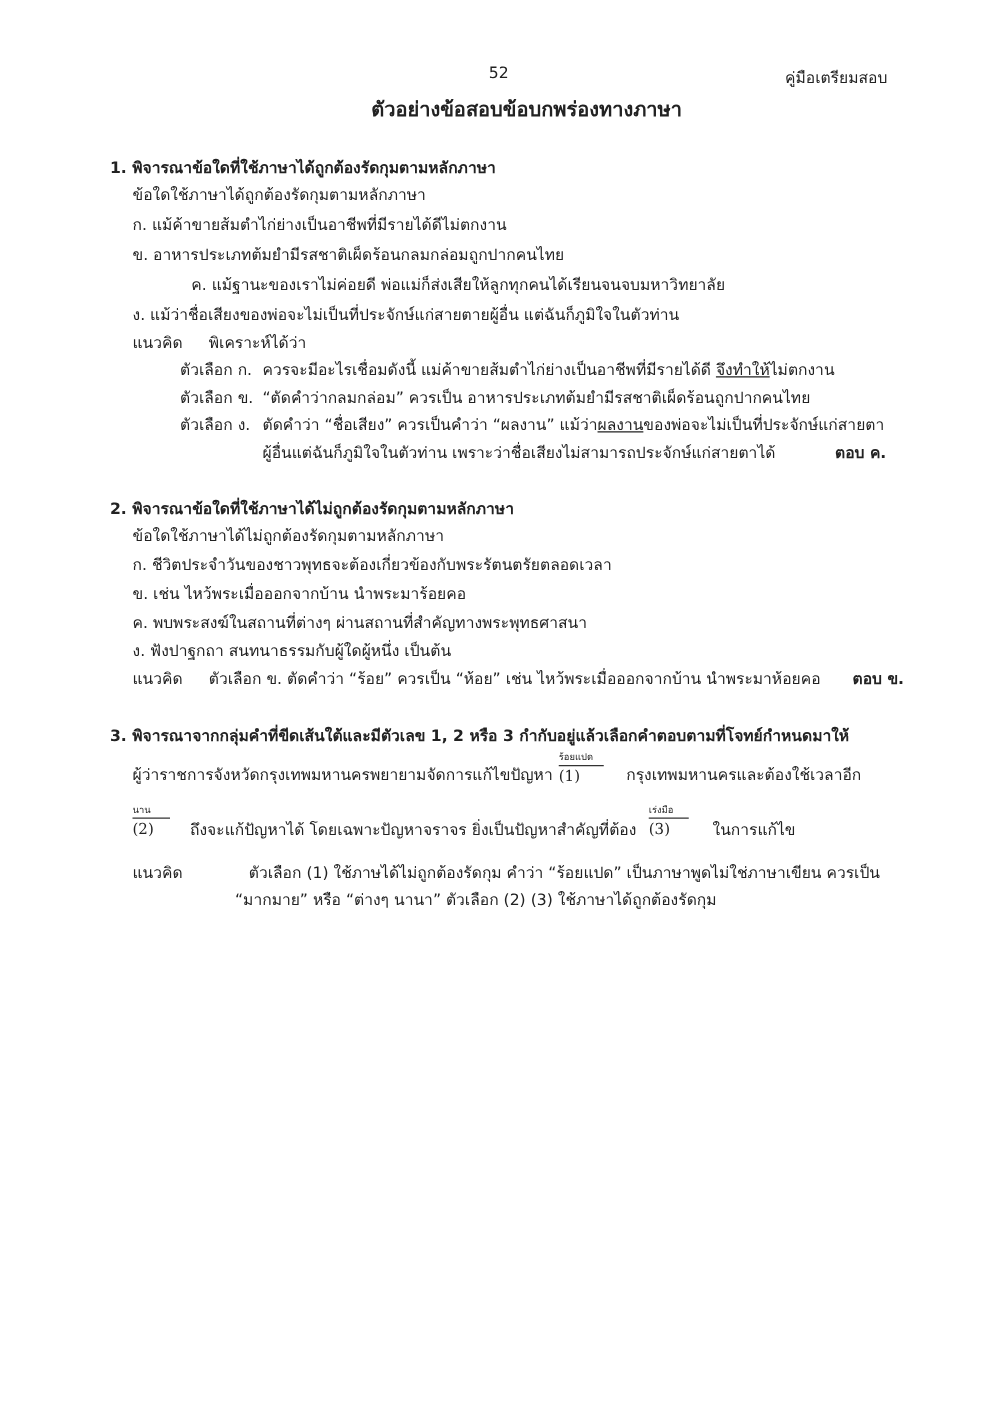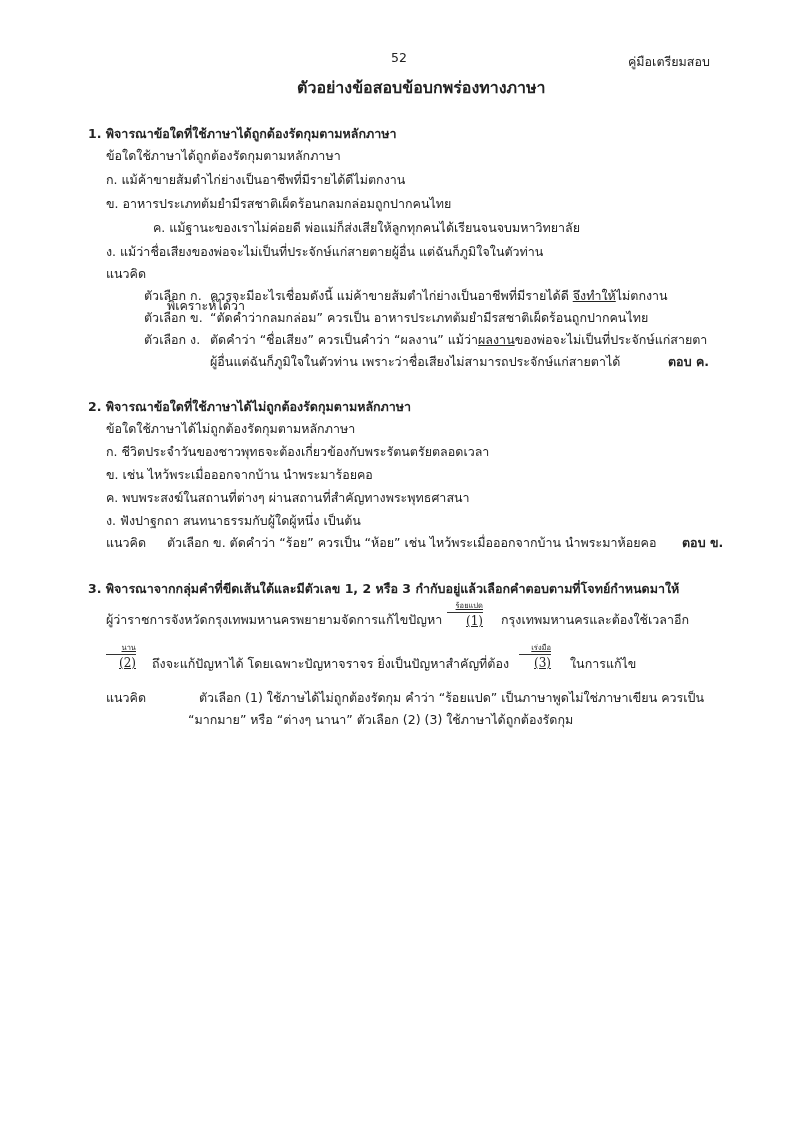--- a/index.html
+++ b/index.html
@@ -1,41 +1,41 @@
 <!DOCTYPE html>
 <html><head>
 <meta charset="utf-8">
 <style>
   html, body { margin:0; padding:0; background:#fff; }
   body { width:800px; height:1132px; position:relative; overflow:hidden;
          font-family:"DejaVu Sans", sans-serif; color:#222; font-size:12.5px; }
   .abs { position:absolute; white-space:nowrap; }
   .bold { font-weight:bold; }
   .u { text-decoration:underline;margin-top:48px; }
-  .frac { position:absolute; text-align:right;text-decoration:underline; }
+  .frac { position:absolute; text-align:left; }
   .frac .top { font-size:7.5px; display:block; line-height:9px; }
   .frac .line { display:block; border-top:1px solid #333; margin:2px 0 1px; }
   .frac .bot { font-family:"DejaVu Serif", serif; font-size:12px; display:block; line-height:14px; }
 </style>
 </head>
 <body>
 
 <div class="abs" style="left:391px;top:50px;">52</div>
 <div class="abs" style="left:628px;top:52px;">คู่มือเตรียมสอบ</div>
 <div class="abs bold" style="left:297px;top:75px;font-size:16px;">ตัวอย่างข้อสอบข้อบกพร่องทางภาษา</div>
 
 <div>
   <div class="abs bold" style="left:88px;top:124px;">1.  พิจารณาข้อใดที่ใช้ภาษาได้ถูกต้องรัดกุมตามหลักภาษา</div>
   <div class="abs" style="left:106px;top:146px;">ข้อใดใช้ภาษาได้ถูกต้องรัดกุมตามหลักภาษา</div>
   <div class="abs" style="left:106px;top:170px;">ก.  แม้ค้าขายส้มตำไก่ย่างเป็นอาชีพที่มีรายได้ดีไม่ตกงาน</div>
   <div class="abs" style="left:106px;top:194px;">ข.  อาหารประเภทต้มยำมีรสชาติเผ็ดร้อนกลมกล่อมถูกปากคนไทย</div>
   <div class="abs" style="left:118px;top:218px;margin-left:35px;">ค.  แม้ฐานะของเราไม่ค่อยดี พ่อแม่ก็ส่งเสียให้ลูกทุกคนได้เรียนจนจบมหาวิทยาลัย</div>
   <div class="abs" style="left:106px;top:242px;">ง.  แม้ว่าชื่อเสียงของพ่อจะไม่เป็นที่ประจักษ์แก่สายตายผู้อื่น  แต่ฉันก็ภูมิใจในตัวท่าน</div>
   <div class="abs" style="left:106px;top:264px;">แนวคิด</div>
-  <div class="abs" style="left:167px;top:264px;margin-top:32px;">พิเคราะห์ได้ว่า</div>
+  <div class="abs" style="left:167px;top:264px;">พิเคราะห์ได้ว่า</div>
 
   <div class="abs" style="left:144px;top:286px;">ตัวเลือก ก.</div>
   <div class="abs" style="left:210px;top:286px;"><span>ควรจะมีอะไรเชื่อมดังนี้ แม่ค้าขายส้มตำไก่ย่างเป็นอาชีพที่มีรายได้ดี  </span><span class="u">จึงทำให้</span><span>ไม่ตกงาน</span></div>
 
   <div class="abs" style="left:144px;top:308px;text-align:right;">ตัวเลือก ข.</div>
   <div class="abs" style="left:210px;top:308px;text-align:right;">“ตัดคำว่ากลมกล่อม” ควรเป็น อาหารประเภทต้มยำมีรสชาติเผ็ดร้อนถูกปากคนไทย</div>
 
   <div class="abs" style="left:144px;top:330px;">ตัวเลือก ง.</div>
   <div class="abs" style="left:210px;top:330px;"><span>ตัดคำว่า “ชื่อเสียง” ควรเป็นคำว่า “ผลงาน” แม้ว่า</span><span class="u">ผลงาน</span><span>ของพ่อจะไม่เป็นที่ประจักษ์แก่สายตา</span></div>
   <div class="abs" style="left:210px;top:352px;">ผู้อื่นแต่ฉันก็ภูมิใจในตัวท่าน เพราะว่าชื่อเสียงไม่สามารถประจักษ์แก่สายตาได้</div>

